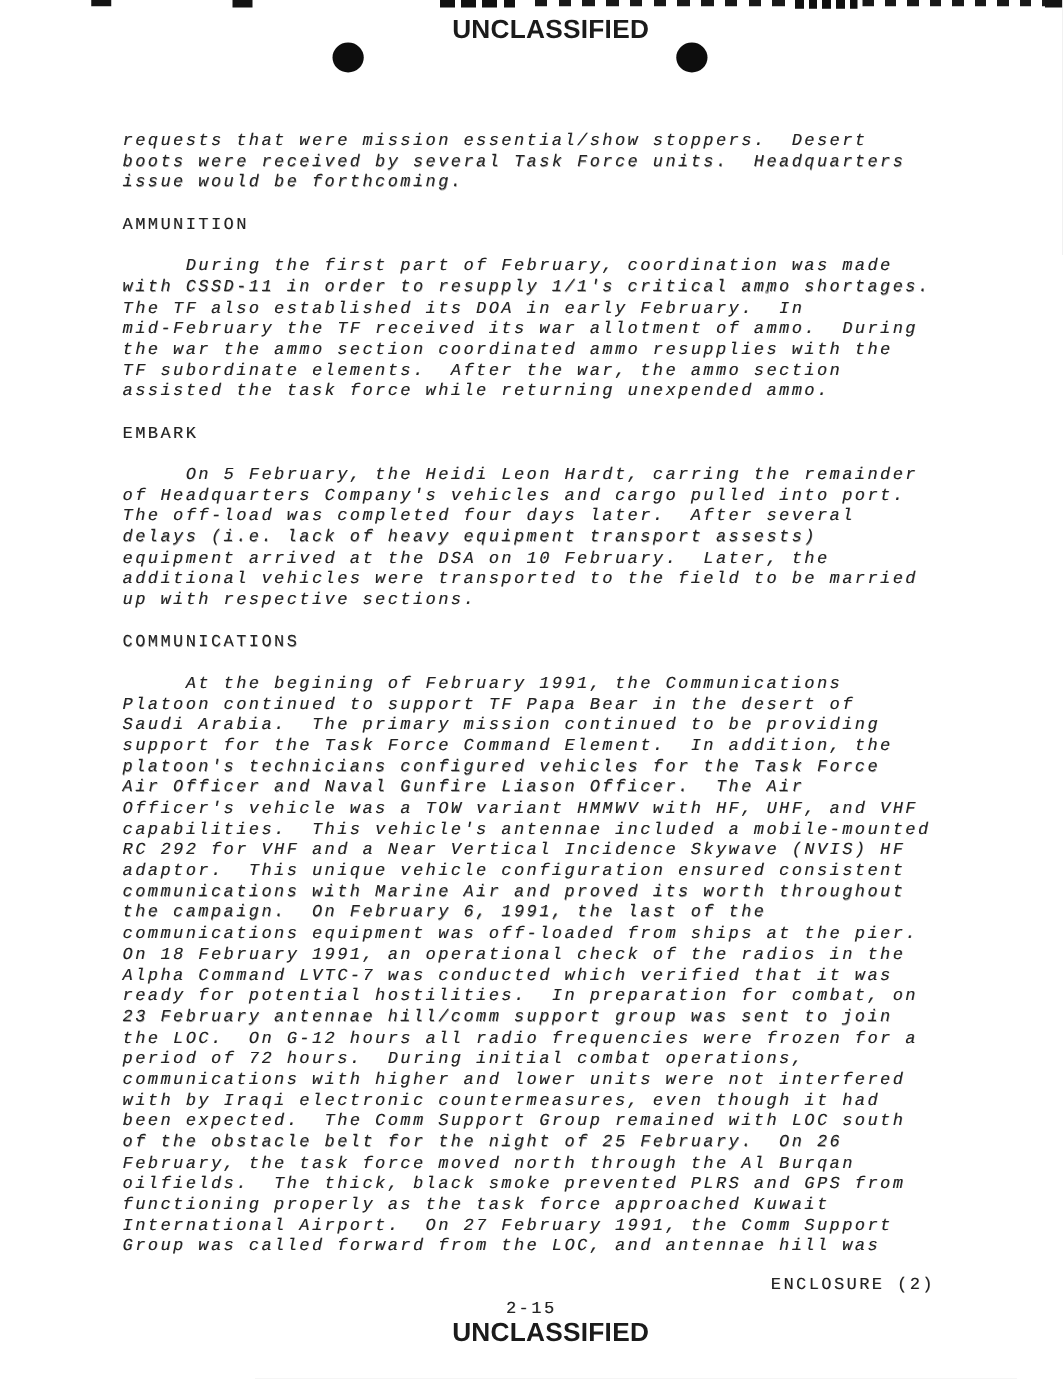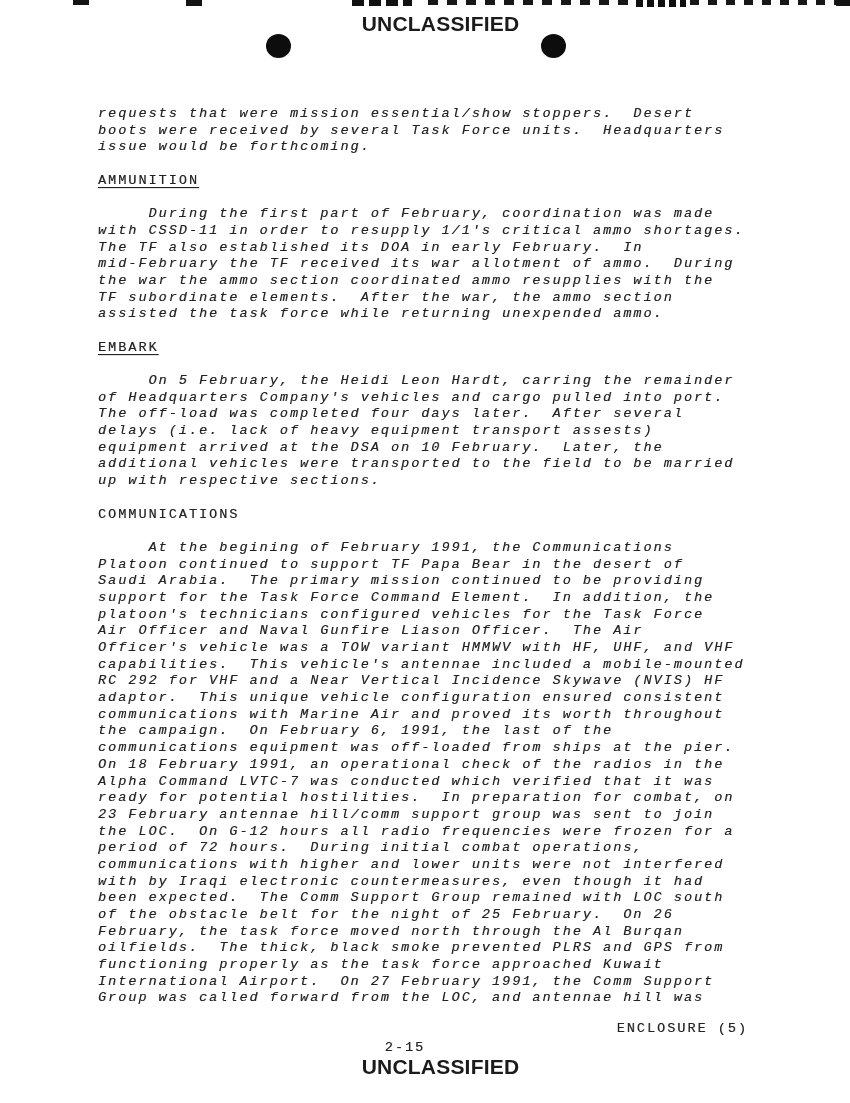--- a/index.html
+++ b/index.html
@@ -61,36 +61,36 @@
     left: 98px;
     top: 106px;
     width: 660px;
     font-size: 13.5px;
     line-height: 16.7px;
     letter-spacing: 2px;
     white-space: pre;
     text-shadow: 0.4px 0.3px 0 rgba(35,35,35,0.45);
   }
   .sec { margin: 0 0 16.7px 0; }
-  .sec.heading .htext { text-decoration: underline; text-underline-offset: 3px; }
+  .sec.heading .htext { text-underline-offset: 3px; }
   .sec.centered_heading { text-align: left; }
   .line { height: 16.7px; font-style: italic; }
 
   
   .enclosure {
     position: absolute;
     left: 98px; top 0; top: 1021px; width: 650px;
     text-align: right;
     font-size: 13.5px;
     letter-spacing: 2px;
     text-shadow: 0.4px 0.3px 0 rgba(35,35,35,0.45);
   }
   .page-num {
     position: absolute;
-    left: 80px; top: 1040px; width: 650px;
+    left: 100px; top: 1040px; width: 650px;
     text-align: center;
     font-size: 13.5px;
     letter-spacing: 2px;
     text-shadow: 0.4px 0.3px 0 rgba(35,35,35,0.45);
   }
 </style>
 </head>
 <body>
 
 <div class="page">
@@ -104,17 +104,17 @@
   <div class="artifact art-7"></div>
   <div class="speck"></div>
 
   <div class="banner top">UNCLASSIFIED</div>
 
   <div class="punch left"></div>
   <div class="punch right"></div>
 
   <div class="doc-body"><div class="sec paragraph"><div class="line">requests that were mission essential/show stoppers.  Desert</div><div class="line">boots were received by several Task Force units.  Headquarters</div><div class="line">issue would be forthcoming.</div></div><div class="sec heading"><span class="htext">AMMUNITION</span></div><div class="sec paragraph"><div class="line">     During the first part of February, coordination was made</div><div class="line">with CSSD-11 in order to resupply 1/1's critical ammo shortages.</div><div class="line">The TF also established its DOA in early February.  In</div><div class="line">mid-February the TF received its war allotment of ammo.  During</div><div class="line">the war the ammo section coordinated ammo resupplies with the</div><div class="line">TF subordinate elements.  After the war, the ammo section</div><div class="line">assisted the task force while returning unexpended ammo.</div></div><div class="sec heading"><span class="htext">EMBARK</span></div><div class="sec paragraph"><div class="line">     On 5 February, the Heidi Leon Hardt, carring the remainder</div><div class="line">of Headquarters Company's vehicles and cargo pulled into port.</div><div class="line">The off-load was completed four days later.  After several</div><div class="line">delays (i.e. lack of heavy equipment transport assests)</div><div class="line">equipment arrived at the DSA on 10 February.  Later, the</div><div class="line">additional vehicles were transported to the field to be married</div><div class="line">up with respective sections.</div></div><div class="sec centered_heading"><span class="htext">COMMUNICATIONS</span></div><div class="sec paragraph"><div class="line">     At the begining of February 1991, the Communications</div><div class="line">Platoon continued to support TF Papa Bear in the desert of</div><div class="line">Saudi Arabia.  The primary mission continued to be providing</div><div class="line">support for the Task Force Command Element.  In addition, the</div><div class="line">platoon's technicians configured vehicles for the Task Force</div><div class="line">Air Officer and Naval Gunfire Liason Officer.  The Air</div><div class="line">Officer's vehicle was a TOW variant HMMWV with HF, UHF, and VHF</div><div class="line">capabilities.  This vehicle's antennae included a mobile-mounted</div><div class="line">RC 292 for VHF and a Near Vertical Incidence Skywave (NVIS) HF</div><div class="line">adaptor.  This unique vehicle configuration ensured consistent</div><div class="line">communications with Marine Air and proved its worth throughout</div><div class="line">the campaign.  On February 6, 1991, the last of the</div><div class="line">communications equipment was off-loaded from ships at the pier.</div><div class="line">On 18 February 1991, an operational check of the radios in the</div><div class="line">Alpha Command LVTC-7 was conducted which verified that it was</div><div class="line">ready for potential hostilities.  In preparation for combat, on</div><div class="line">23 February antennae hill/comm support group was sent to join</div><div class="line">the LOC.  On G-12 hours all radio frequencies were frozen for a</div><div class="line">period of 72 hours.  During initial combat operations,</div><div class="line">communications with higher and lower units were not interfered</div><div class="line">with by Iraqi electronic countermeasures, even though it had</div><div class="line">been expected.  The Comm Support Group remained with LOC south</div><div class="line">of the obstacle belt for the night of 25 February.  On 26</div><div class="line">February, the task force moved north through the Al Burqan</div><div class="line">oilfields.  The thick, black smoke prevented PLRS and GPS from</div><div class="line">functioning properly as the task force approached Kuwait</div><div class="line">International Airport.  On 27 February 1991, the Comm Support</div><div class="line">Group was called forward from the LOC, and antennae hill was</div></div></div>
 
-  <div class="enclosure">ENCLOSURE (5)</div>
+  <div class="enclosure">ENCLOSURE (2)</div>
   <div class="page-num">2-15</div>
   <div class="banner bottom">UNCLASSIFIED</div>
 
 </div>
 
 </body></html>

